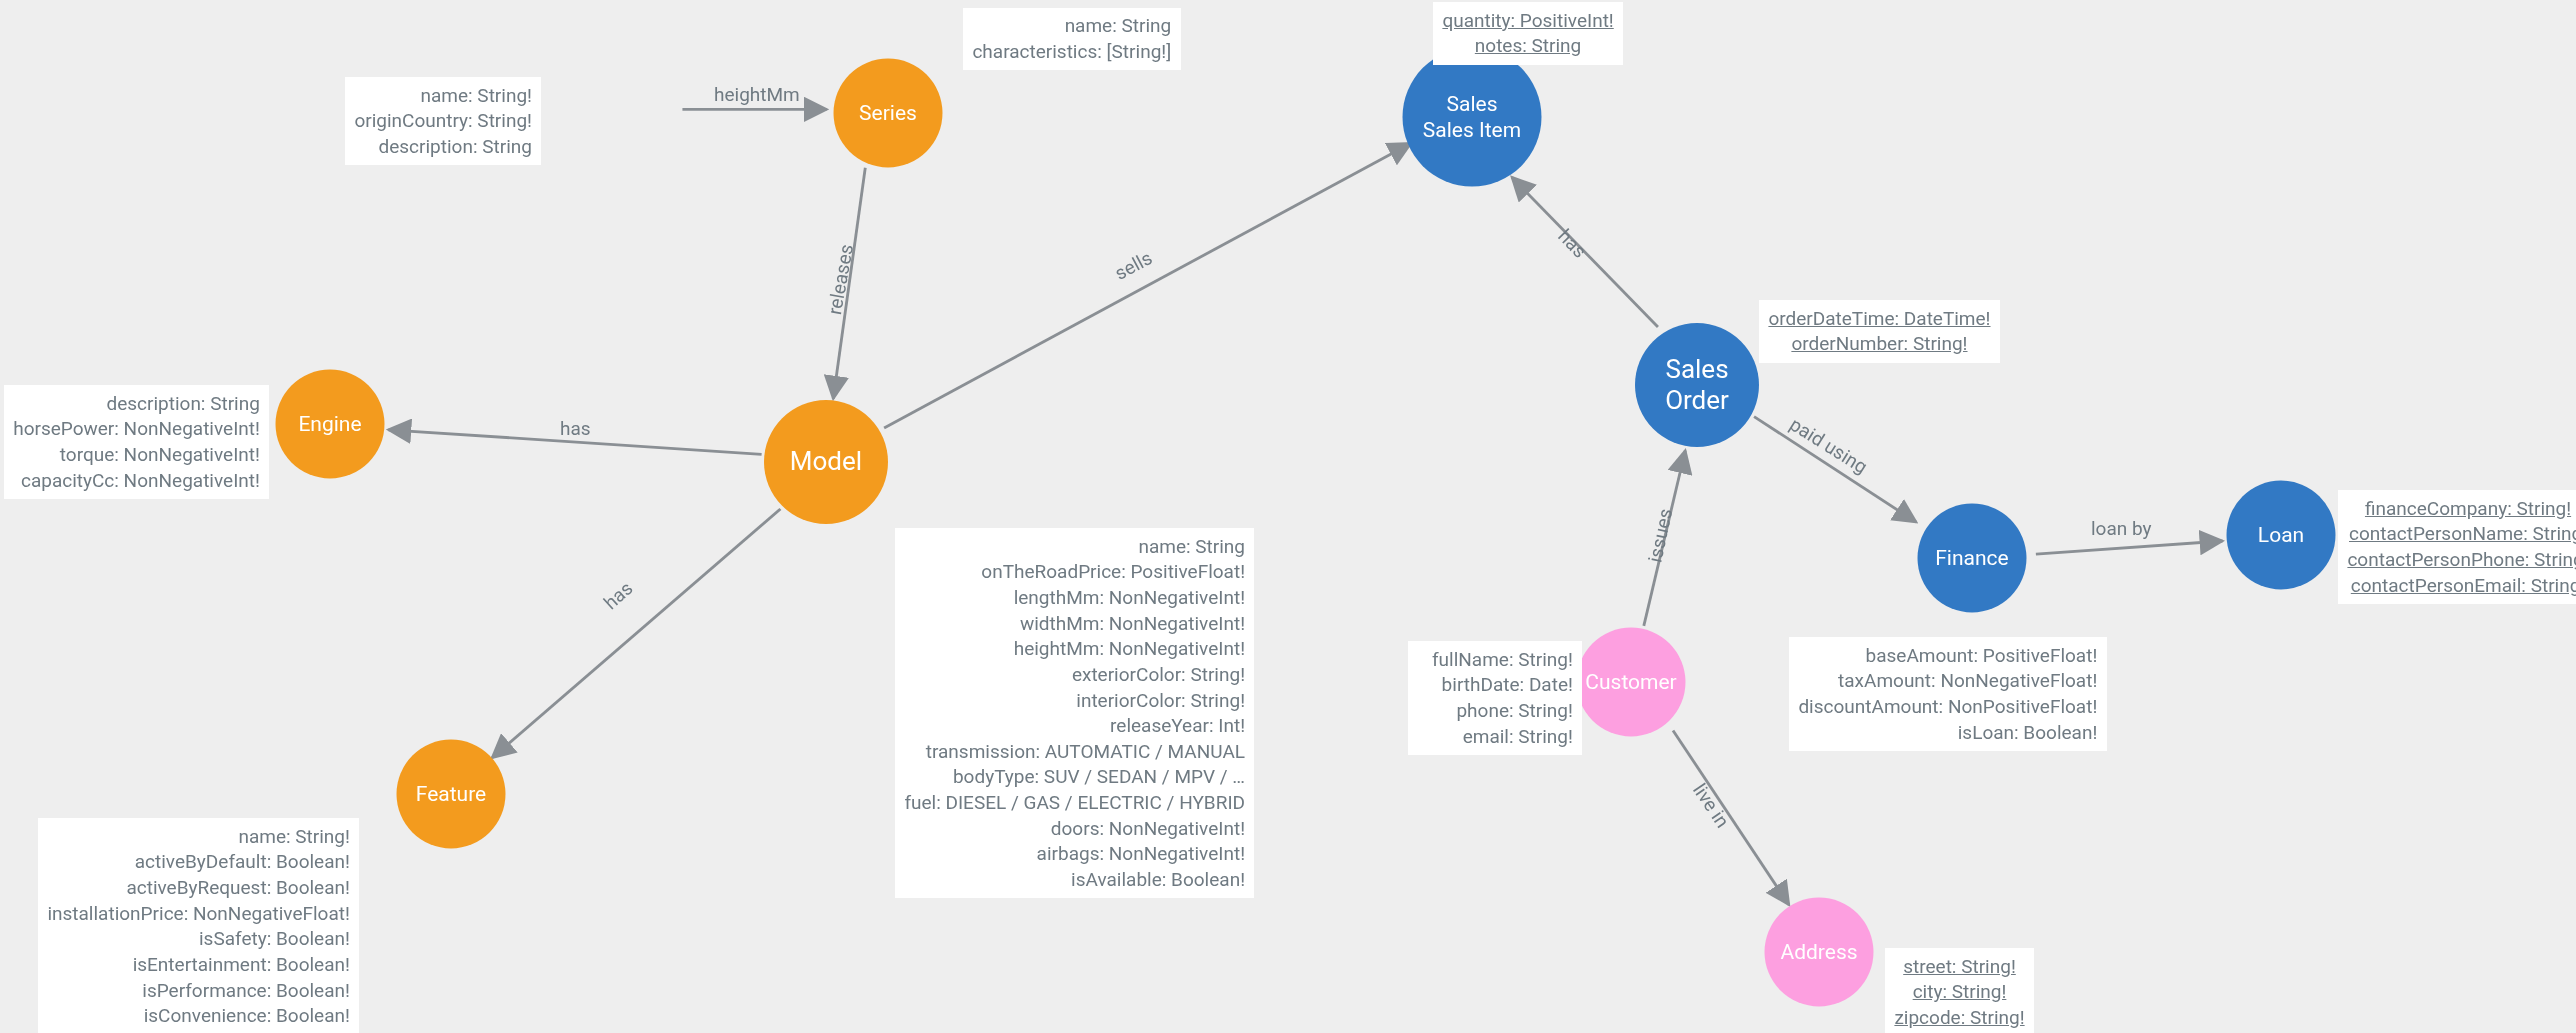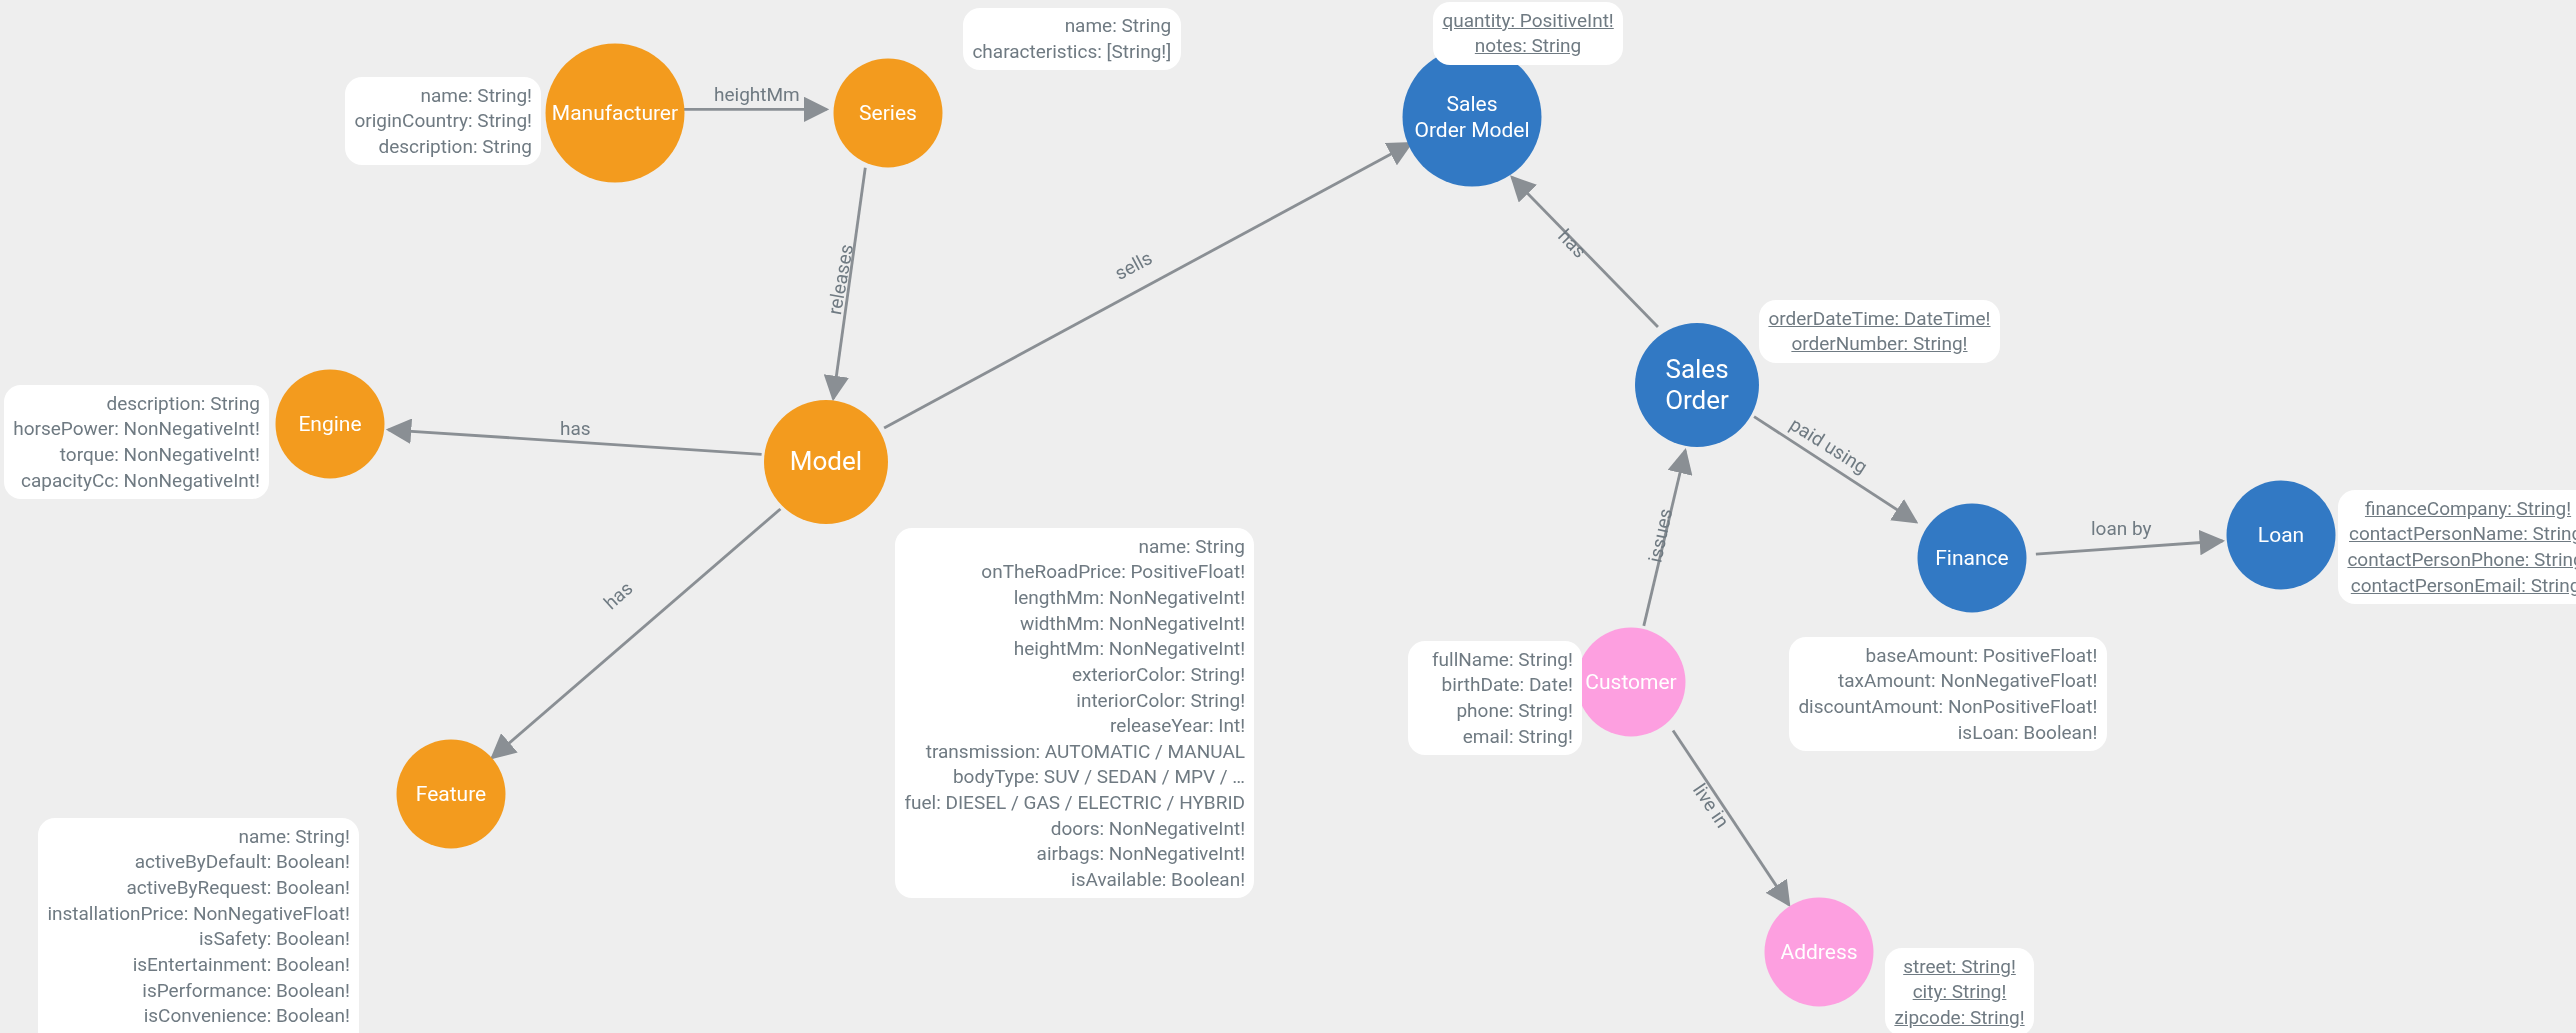--- a/index.html
+++ b/index.html
@@ -49,21 +49,20 @@
 
   .props {
     position: absolute;
     background: #ffffff;
     color: #6f7a82;
     font-size: 19px;
     line-height: 1.35;
     padding: 5.7px 9.4px;
     white-space: pre;
     font-weight: 400;
-    border-radius: 17px;
   }
   .props.right { text-align: right; }
   .props.left  { text-align: center; text-decoration: underline; }
 
   .edge-label {
     position: absolute;
     color: #6f7a82;
     font-size: 19px;
     transform-origin: center center;
     white-space: nowrap;
@@ -107,28 +106,27 @@
   <div class="edge-label" style="left:805px; top:268px; transform: rotate(-80deg);">releases</div>
   <div class="edge-label" style="left:560px; top:417px;">has</div>
   <div class="edge-label" style="left:603px; top:584px; transform: rotate(-42deg);">has</div>
   <div class="edge-label" style="left:1114px; top:254px; transform: rotate(-28deg);">sells</div>
   <div class="edge-label" style="left:1557px; top:232px; transform: rotate(46deg);">has</div>
   <div class="edge-label" style="left:1785px; top:434px; transform: rotate(32deg);">paid using</div>
   <div class="edge-label" style="left:2091px; top:517px;">loan by</div>
   <div class="edge-label" style="left:1633px; top:524px; transform: rotate(-78deg);">issues</div>
   <div class="edge-label" style="left:1687px; top:794px; transform: rotate(56deg);">live in</div>
 
-  <div class="node orange big" style="left:615px; top:113px;">Manufacturer</div>
   <div class="node orange small" style="left:888px; top:113px;">Series</div>
   <div class="node orange med" style="left:826px; top:462px;text-align:right;">Model</div>
   <div class="node orange small" style="left:330px; top:424px;">Engine</div>
   <div class="node orange small" style="left:451px; top:794px;">Feature</div>
 
   <div class="node blue big" style="left:1472px; top:117px; white-space:pre;">Sales
-Order Model</div>
+Sales Item</div>
   <div class="node blue med" style="left:1697px; top:385px;">Sales Order</div>
   <div class="node blue small" style="left:1972px; top:558px;">Finance</div>
   <div class="node blue small" style="left:2281px; top:535px;">Loan</div>
 
   <div class="node pink small" style="left:1819px; top:952px;">Address</div>
   <div class="node pink small" style="left:1631px; top:682px;">Customer</div>
 
   <div class="props right" style="left:345px; top:77px;">name: String!
 originCountry: String!
 description: String</div>

